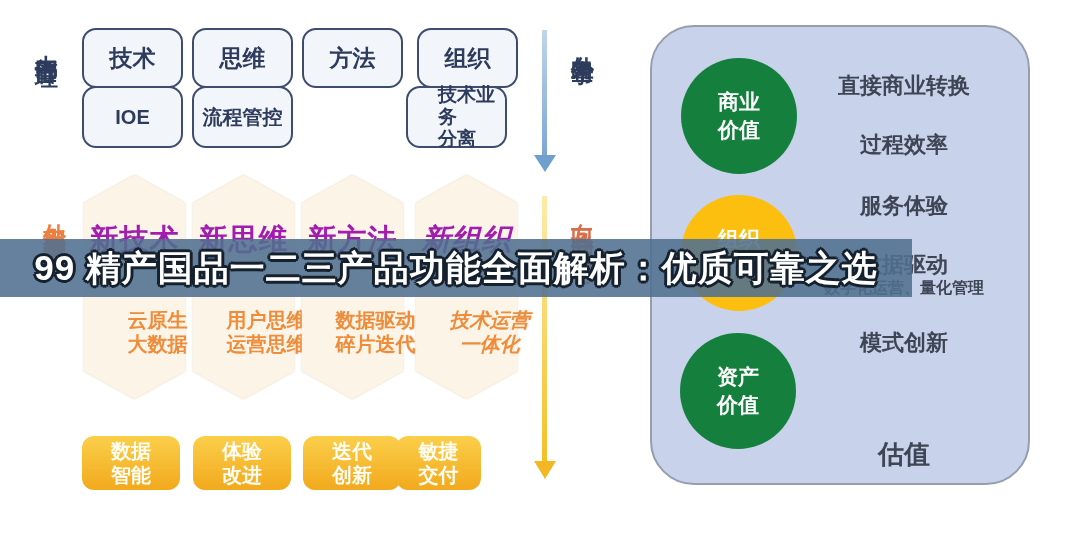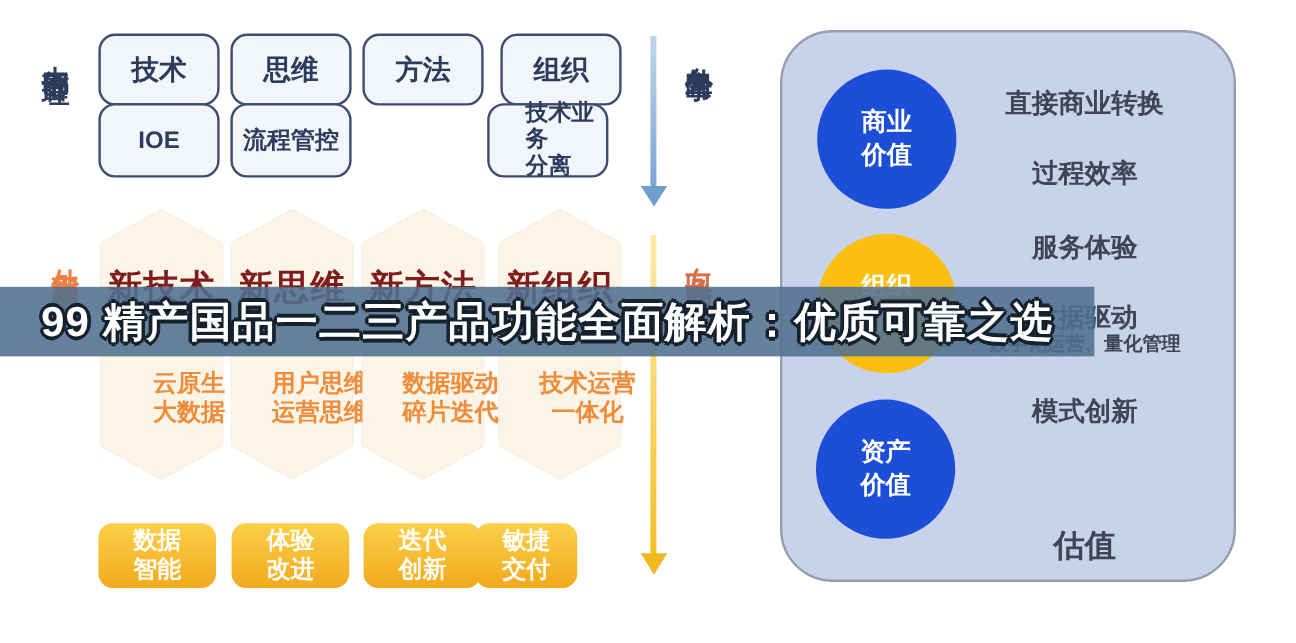--- a/index.html
+++ b/index.html
@@ -28,21 +28,21 @@
   .arrow-shaft{position:absolute;width:5px;}
   .arrow-head{position:absolute;width:0;height:0;border-left:11px solid transparent;border-right:11px solid transparent;}
   
   .hexwrap{position:absolute;top:175px;width:101px;height:224px;filter:drop-shadow(0 0 1px #e6d4b4);}
   .hex{
     position:absolute;inset:0;background:#fbf4e7;
     clip-path:polygon(50% 0,100% 12.5%,100% 87.5%,50% 100%,0 87.5%,0 12.5%);
   }
   .hex-title{
     position:absolute;top:45px;left:0;width:100%;text-align:center;
-    font-size:29px;font-weight:bold;color:#7f1d1d;letter-spacing:1px;
+    font-size:29px;font-weight:bold;color:#a21caf;letter-spacing:1px;
   }
   .hex-sub{
     position:absolute;top:133px;left:0;width:100%;text-align:center;
     font-size:20px;font-weight:bold;color:#ee8c3a;line-height:1.22;white-space:pre-line;padding-left:23px;
   }
   
   .ybox{
     position:absolute;top:436px;width:98px;height:54px;border-radius:12px;
     background:linear-gradient(180deg,#fbcf4a 0%,#f2a91d 100%);
     display:flex;align-items:center;justify-content:center;text-align:center;
@@ -51,21 +51,21 @@
   
   .panel{
     position:absolute;left:650px;top:25px;width:380px;height:460px;box-sizing:border-box;
     background:#c8d2eb;border:2px solid #969eae;border-radius:44px;
   }
   .pcircle{
     position:absolute;width:116px;height:116px;border-radius:50%;
     display:flex;align-items:center;justify-content:center;text-align:center;
     color:#ffffff;font-weight:bold;font-size:21px;line-height:1.35;white-space:pre-line;
   }
-  .pcircle.blue{background:#1d4ed8;}
+  .pcircle.blue{background:#15803d;}
   .pcircle.gold{background:#fcbf10;}
   .plabel{
     position:absolute;left:128px;width:248px;text-align:center;
     color:#3e4554;font-weight:600;white-space:pre-line;
   }
   .plabel.lg{font-size:22px;}
   .plabel.sm{font-size:16px;line-height:1.3;}
   .plabel.xl{font-size:26px;}
   
   .banner{
@@ -115,21 +115,21 @@
     <div class="hex-title">新思维</div>
     <div class="hex-sub">用户思维
 运营思维</div>
   </div>
   <div class="hexwrap" style="left:302px;">
     <div class="hex"></div>
     <div class="hex-title">新方法</div>
     <div class="hex-sub">数据驱动
 碎片迭代</div>
   </div>
-  <div class="hexwrap" style="left:416px;">
+  <div class="hexwrap" style="left:416px;font-style:italic;">
     <div class="hex"></div>
     <div class="hex-title">新组织</div>
     <div class="hex-sub">技术运营
 一体化</div>
   </div>
 
   <div class="arrow-shaft" style="left:542px;top:196px;height:266px;background:linear-gradient(180deg,#fcebaa,#f4c027);"></div>
   <div class="arrow-head" style="left:534px;top:461px;border-top:18px solid #f2b722;"></div>
   <div class="vlabel red-orange" style="left:568px;top:204px;font-size:23px;letter-spacing:6px;">向互联网公司学习</div>
 

